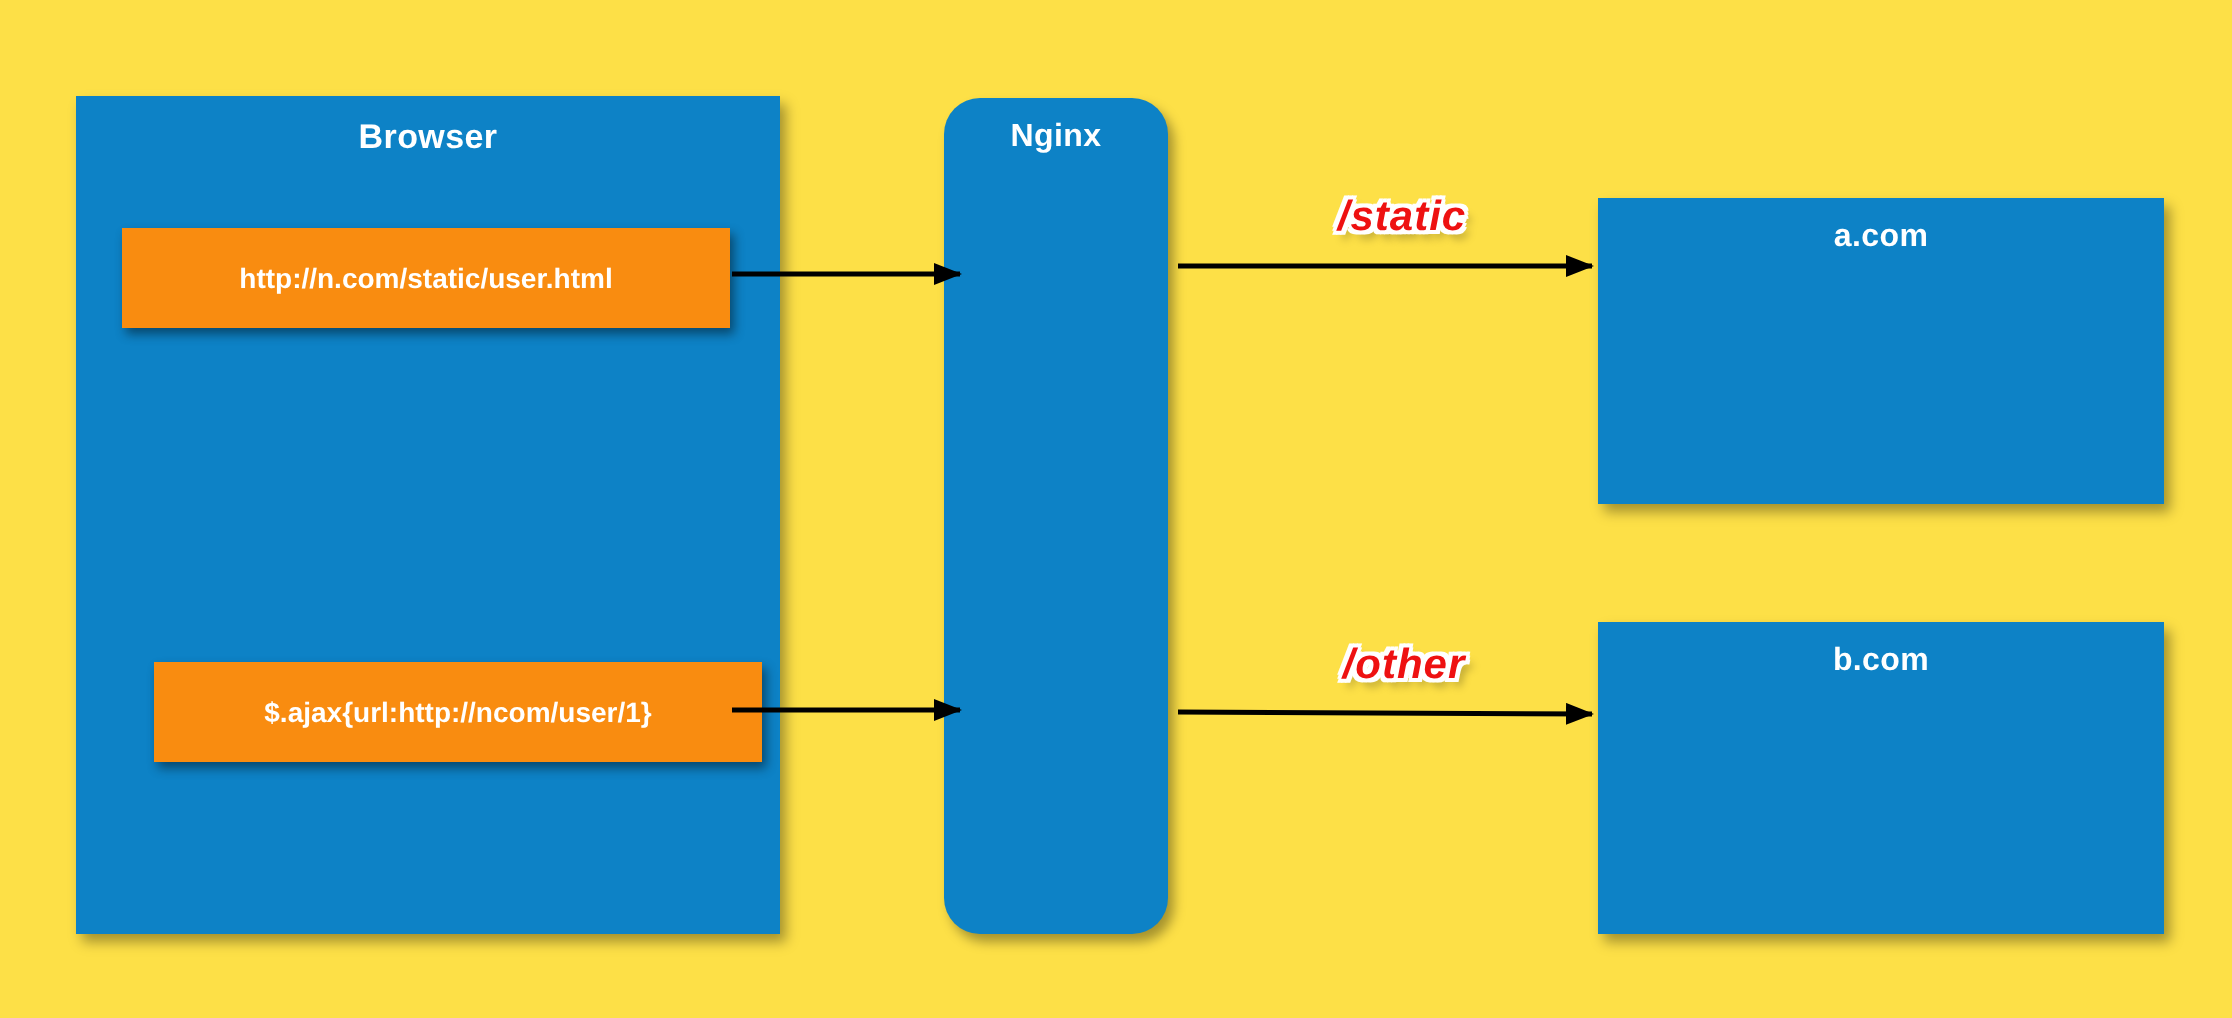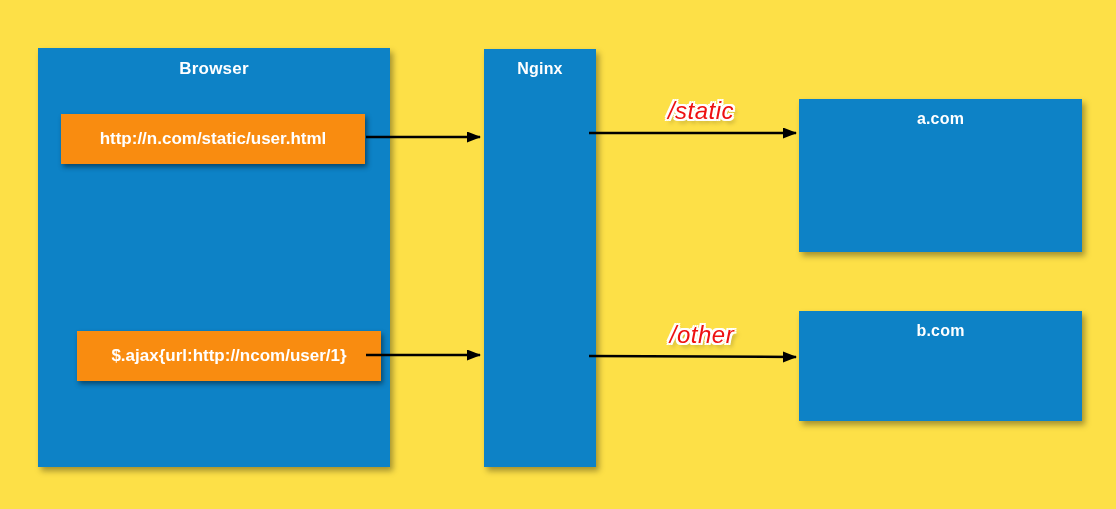--- a/index.html
+++ b/index.html
@@ -32,58 +32,58 @@
     text-align: center;
     width: 100%;
     position: absolute;
     top: 11px;
     left: 0;
     font-size: 17px;
     letter-spacing: 0.2px;
   }
 
   .node-browser { left: 38px; top: 48px; width: 352px; height: 419px; }
-  .node-nginx   { left: 484px; top: 49px; width: 112px; height: 418px; }
+  .node-nginx   { left: 472px; top: 49px; width: 112px; height: 418px; border-radius: 18px; }
   .node-nginx .node-title,
   .node-acom .node-title,
   .node-bcom .node-title { font-size: 16px; }
   .node-acom    { left: 799px; top: 55px;  width: 283px; height: 153px; margin-top: 44px; }
-  .node-bcom    { left: 799px; top: 311px; width: 283px; height: 110px; }
+  .node-bcom    { left: 799px; top: 311px; width: 283px; height: 156px; }
 
   .chip {
     position: absolute;
     background: var(--chip-orange);
     box-shadow: 2px 3px 5px rgba(0,0,0,0.45);
     display: flex;
     align-items: center;
     justify-content: center;
     color: var(--text-white);
     font-weight: bold;
-    font-size: 17px;
+    font-size: 14px;
     white-space: nowrap;
     text-align: center;
   }
   .chip-1 { left: 61px; top: 114px; width: 304px; height: 50px; }
   .chip-2 { left: 61px; top: 331px; width: 304px; height: 50px; margin-left: 16px; }
 
   .arrows {
     position: absolute;
     left: 0; top: 0;
     width: 1116px;
     height: 509px;
     pointer-events: none;
   }
 
   .route-label {
     position: absolute;
     width: 140px;
     text-align: center;
     color: var(--route-red);
-    font-size: 24px;
-    font-weight: normal;
+    font-size: 21px;
+    font-weight: bold;
     font-style: italic;
     letter-spacing: 0.5px;
     text-shadow:
       -2px -2px 0 #fff,  2px -2px 0 #fff,
       -2px  2px 0 #fff,  2px  2px 0 #fff,
        0   -2px 0 #fff,  0    2px 0 #fff,
       -2px  0   0 #fff,  2px  0   0 #fff,
        3px  4px 4px rgba(0,0,0,0.35);
   }
   .route-1 { left: 631px; top: 97px;  }

